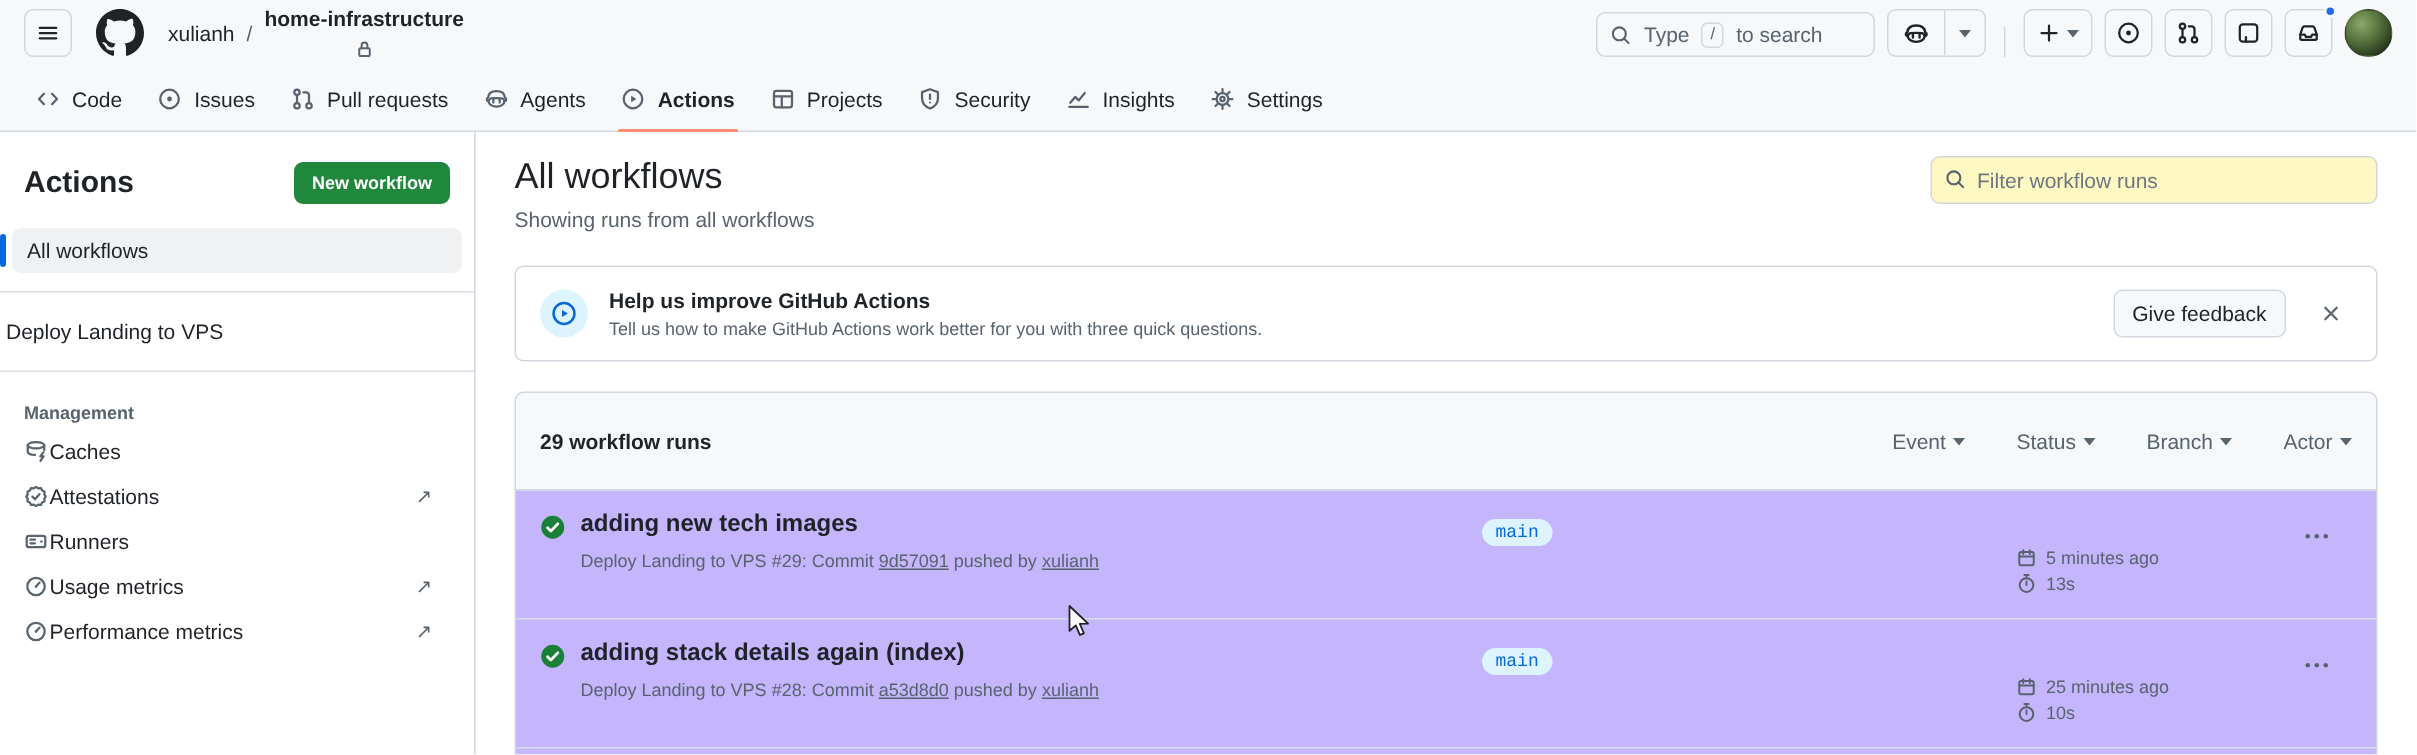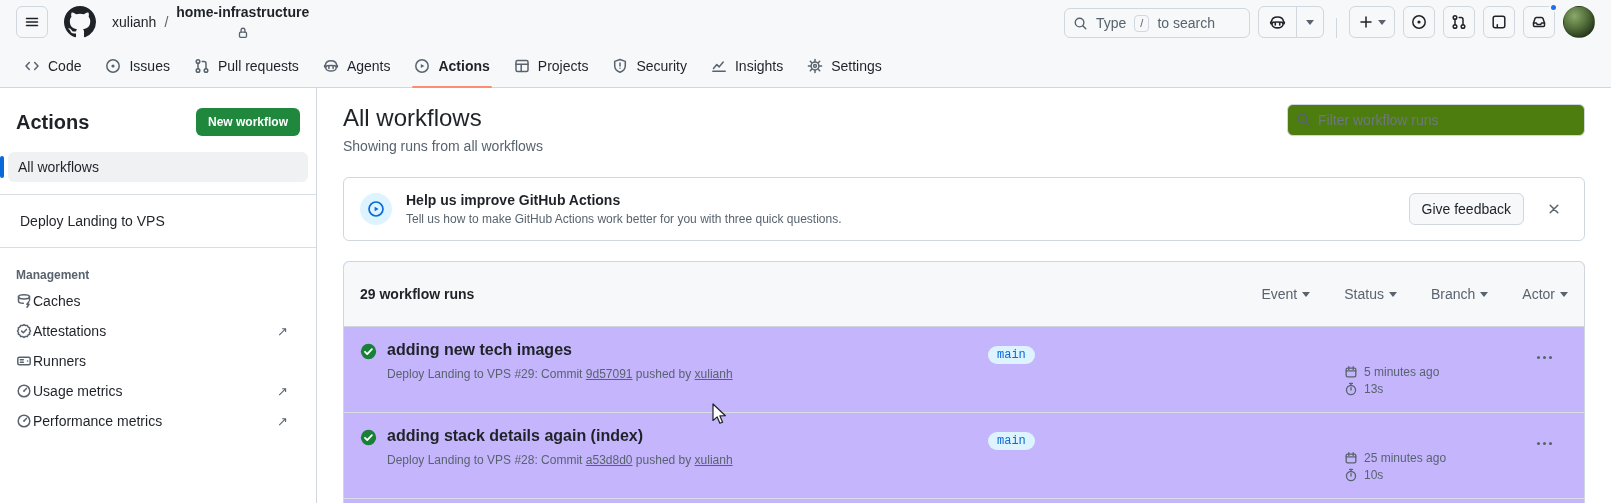--- a/index.html
+++ b/index.html
@@ -43,33 +43,33 @@
 
   
   .bodywrap{display:flex;height:415px;}
   .sidebar{width:317px;flex:none;border-right:1px solid var(--border);padding-top:20px;background:#fff;}
   .sb-head{display:flex;align-items:center;justify-content:space-between;padding:0 16px;margin-bottom:16px;}
   .sb-title{font-size:20px;font-weight:700;}
   .btn-green{background:var(--green);color:#fff;font-weight:700;font-size:12px;border:none;border-radius:6px;height:28px;padding:0 12px;cursor:pointer;}
   .sb-selected{position:relative;margin:0 8px;background:#eff1f3;border-radius:6px;padding:7px 10px;font-size:14px;cursor:pointer;}
   .sb-selected::before{content:"";position:absolute;left:-8px;top:4px;bottom:4px;width:4px;border-radius:3px;background:var(--blue);}
   .sb-divider{height:1px;background:var(--border-light);margin:12px 0;}
-  .sb-link{display:block;padding:6px 20px;font-size:14px;color:var(--fg);text-decoration:none;cursor:pointer;}
+  .sb-link{display:block;padding:6px 4px;font-size:14px;color:var(--fg);text-decoration:none;cursor:pointer;}
   .sb-section-title{padding:8px 16px 4px;font-size:12px;font-weight:700;color:var(--fg-muted);}
   .sb-item{display:flex;align-items:center;gap:1px;padding:7px 16px;font-size:14px;cursor:pointer;color:var(--fg);}
   .sb-item .grow{flex:1;}
   .ext-arrow{color:var(--fg-muted);font-size:13px;padding-right:12px;}
 
   .content{flex:1;padding:16px 26px 0;overflow:hidden;}
   .content-head{display:flex;align-items:flex-start;justify-content:space-between;margin-bottom:23px;}
   .page-title{font-size:24px;font-weight:400;}
   .page-subtitle{font-size:14px;color:var(--fg-muted);margin-top:6px;}
   .filter-input-wrap{position:relative;width:298px;}
   .filter-input-wrap svg{position:absolute;left:9px;top:8px;}
-  .filter-input{width:100%;height:32px;border:1px solid var(--border);border-radius:6px;padding:0 10px 0 30px;font-size:14px;font-family:inherit;color:var(--fg);background:#4d7c0f;}
+  .filter-input{width:100%;height:32px;border:1px solid var(--border);border-radius:6px;padding:0 10px 0 30px;font-size:14px;font-family:inherit;color:var(--fg);background:#fef9c3;}
   .filter-input::placeholder{color:#6e7781;}
 
   
   .banner{border:1px solid var(--border);border-radius:6px;height:64px;display:flex;align-items:center;padding:0 16px;margin-bottom:20px;background:#fff;}
   .banner-ico{width:32px;height:32px;border-radius:50%;background:var(--badge-bg);display:flex;align-items:center;justify-content:center;flex:none;margin-right:14px;}
   .banner-title{font-size:14px;font-weight:700;}
   .banner-desc{font-size:12px;color:var(--fg-muted);margin-top:4px;}
   .btn-default{background:var(--bg-subtle);border:1px solid var(--border);border-radius:6px;height:32px;padding:0 12px;font-size:14px;font-family:inherit;color:var(--fg);cursor:pointer;}
   .banner-close{margin-left:22px;margin-right:6px;cursor:pointer;}
 

